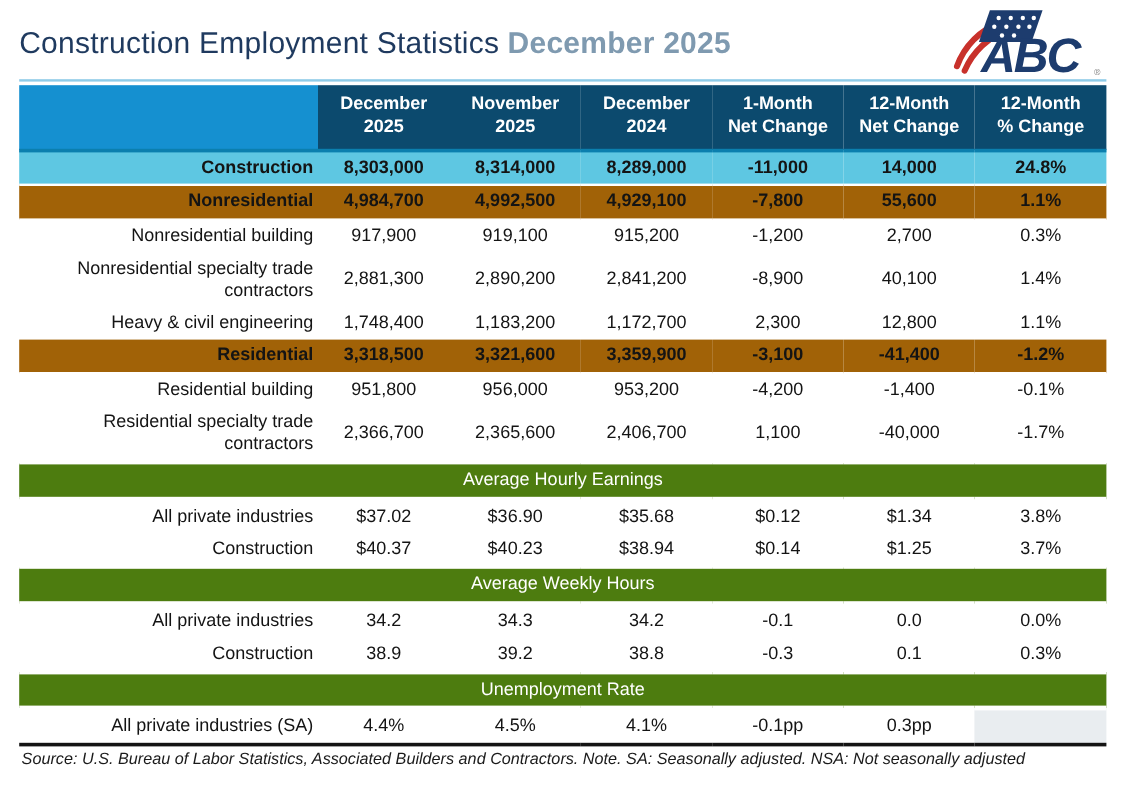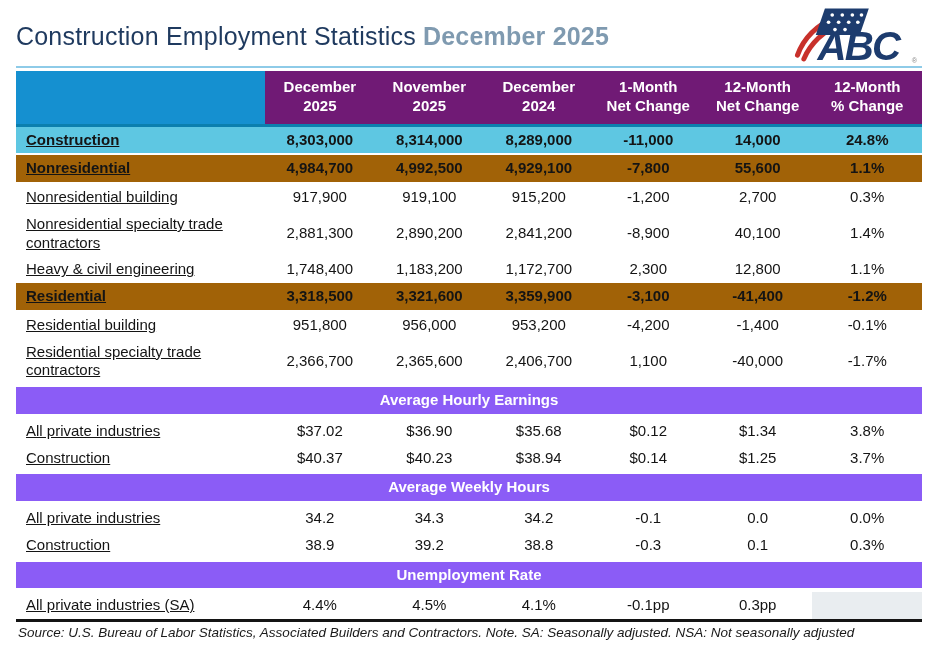--- a/index.html
+++ b/index.html
@@ -17,36 +17,36 @@
   .logo { width:128px; height:58px; flex:0 0 auto; margin-right:2px; }
 
   .top-rule { height:2px; background:#8ecbe8; width:906px; margin-bottom:3px; }
 
   
   table { width:906px; border-collapse:collapse; table-layout:fixed; border-bottom:3px solid #141414; }
   col.c-label { width:248px; }
   col.c-num   { width:109px; }
 
   thead th {
-    background:#701a75; color:#ffffff; font-weight:700; font-size:15px;
+    background:#0c4a6e; color:#ffffff; font-weight:700; font-size:15px;
     line-height:1.25; padding:7px 2px 8px 2px; white-space:pre-line;
     vertical-align:middle; text-align:center; border-bottom:3px solid #0b7fae;
   }
   thead th.corner { background:#1590d0; }
 
   td {
     font-size:15px; color:#141414; text-align:center;
     padding:4px 2px; line-height:1.25; vertical-align:middle;
   }
-  td.label-cell { text-align:left; padding-left:10px; padding-right:4px;text-decoration:underline; }
+  td.label-cell { text-align:right; padding-left:10px; padding-right:4px; }
 
   .row-highlight td { background:#5ec7e2; font-weight:700; border-bottom:2px solid #ffffff; }
   .row-subtotal  td { background:#a16207; font-weight:700; border-bottom:2px solid #ffffff; }
   .row-section   td {
-    background:#8b5cf6; color:#ffffff; font-weight:700; text-align:center;
+    background:#4d7c0f; color:#ffffff; font-weight:400; text-align:center;
     font-size:15px; padding:4px 2px; border-top:3px solid #ffffff; border-bottom:4px solid #ffffff;
   }
   td.empty-gray { background:#e9edf0; }
 
   
   .source {
     margin:3px 0 0 2px; font-style:italic; font-size:13.5px; color:#1a1a1a; white-space:nowrap;
   }
 </style>
 </head>

